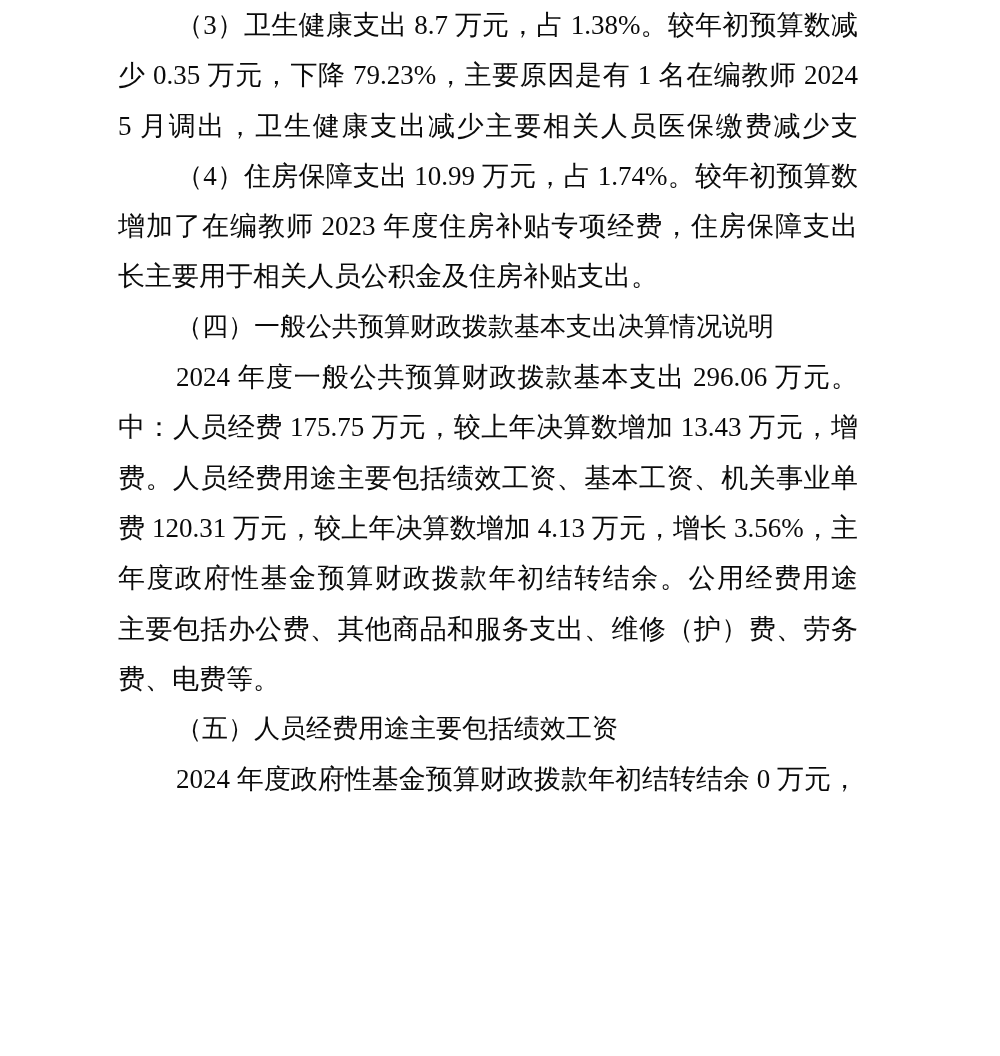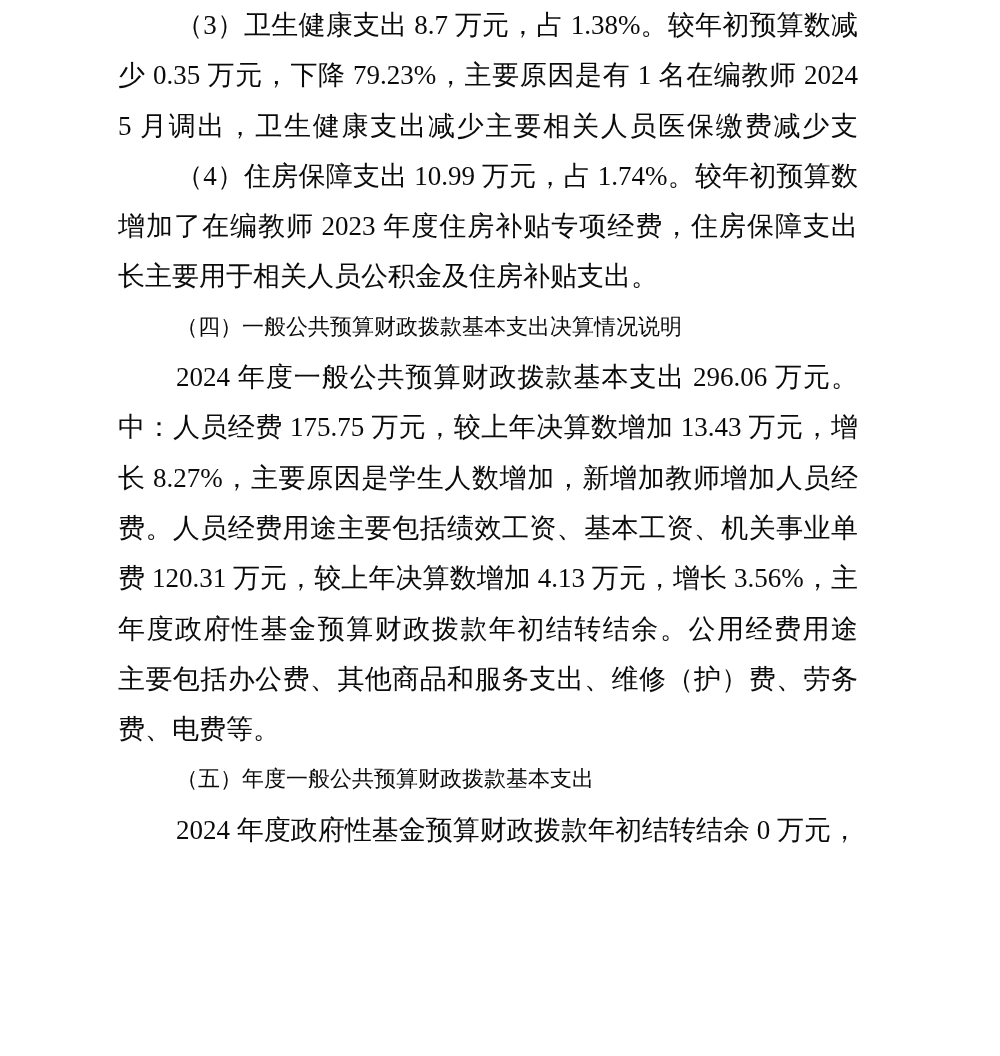--- a/index.html
+++ b/index.html
@@ -31,21 +31,21 @@
     text-align-last: justify;
     white-space: normal;
   }
   .line.end {
     text-align: center;
     text-align-last: left;
   }
   .line.indent { text-indent: 58px; }
   .lead-bold { font-weight: bold; }
   .heading .line {
-    font-size: 22px;
+    font-size: 26px;
     letter-spacing: 0px;
   }
 </style>
 </head>
 <body>
 
 <div class="page">
 
   <div class="para">
     <span class="line indent">（3）卫生健康支出 8.7 万元，占 1.38%。较年初预算数减</span>
@@ -60,29 +60,28 @@
   </div>
 
 
   <div class="para heading">
     <span class="line indent end">（四）一般公共预算财政拨款基本支出决算情况说明</span>
   </div>
 
   <div class="para">
     <span class="line indent">2024 年度一般公共预算财政拨款基本支出 296.06 万元。其</span>
     <span class="line">中：人员经费 175.75 万元，较上年决算数增加 13.43 万元，增</span>
-    <span class="line">长 8.27%，主要原因是学生人数增加，新增加教师增加人员经</span>
     <span class="line">费。人员经费用途主要包括绩效工资、基本工资、机关事业单</span>
     <span class="line">费 120.31 万元，较上年决算数增加 4.13 万元，增长 3.56%，主</span>
     <span class="line">年度政府性基金预算财政拨款年初结转结余。公用经费用途</span>
     <span class="line">主要包括办公费、其他商品和服务支出、维修（护）费、劳务</span>
     <span class="line end">费、电费等。</span>
   </div>
 
   <div class="para heading">
-    <span class="line indent end">（五）年度一般公共预算财政拨款基本支出</span>
+    <span class="line indent end">（五）人员经费用途主要包括绩效工资</span>
   </div>
 
   <div class="para">
     <span class="line indent">2024 年度政府性基金预算财政拨款年初结转结余 0 万元，</span>
   </div>
 
 </div>
 
 </body></html>

